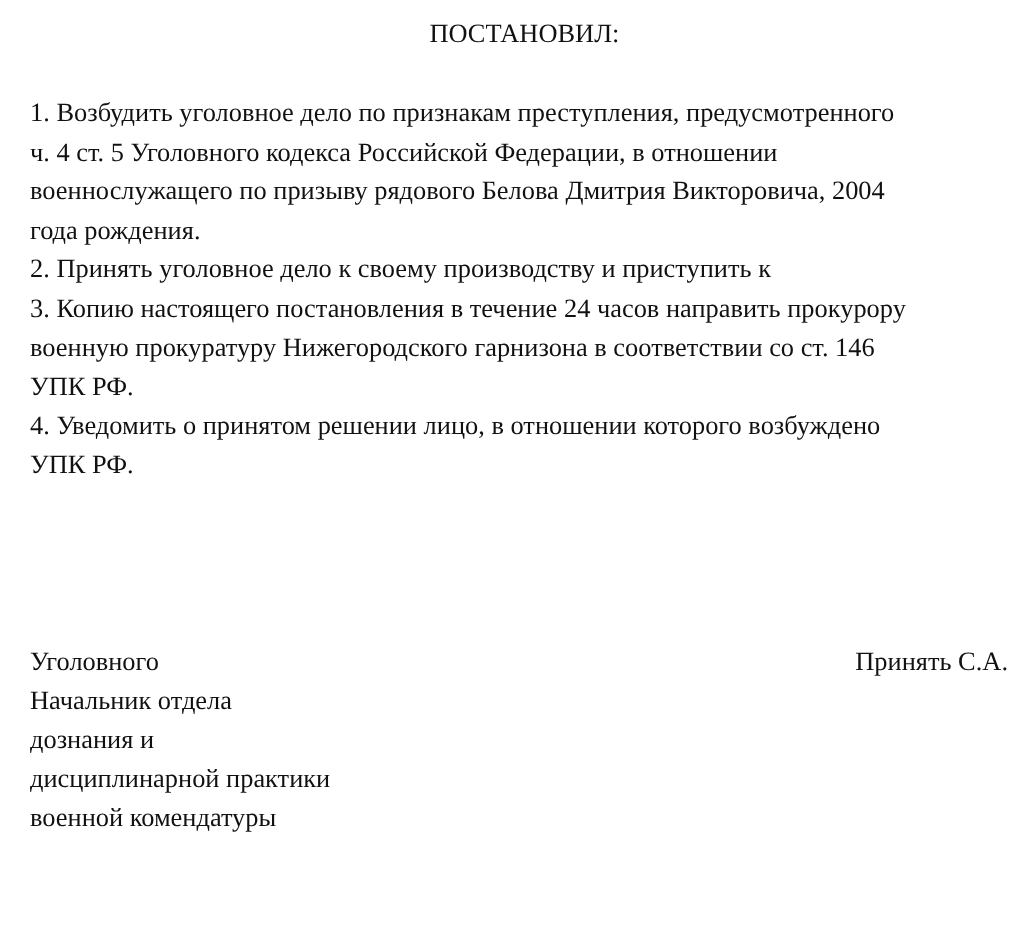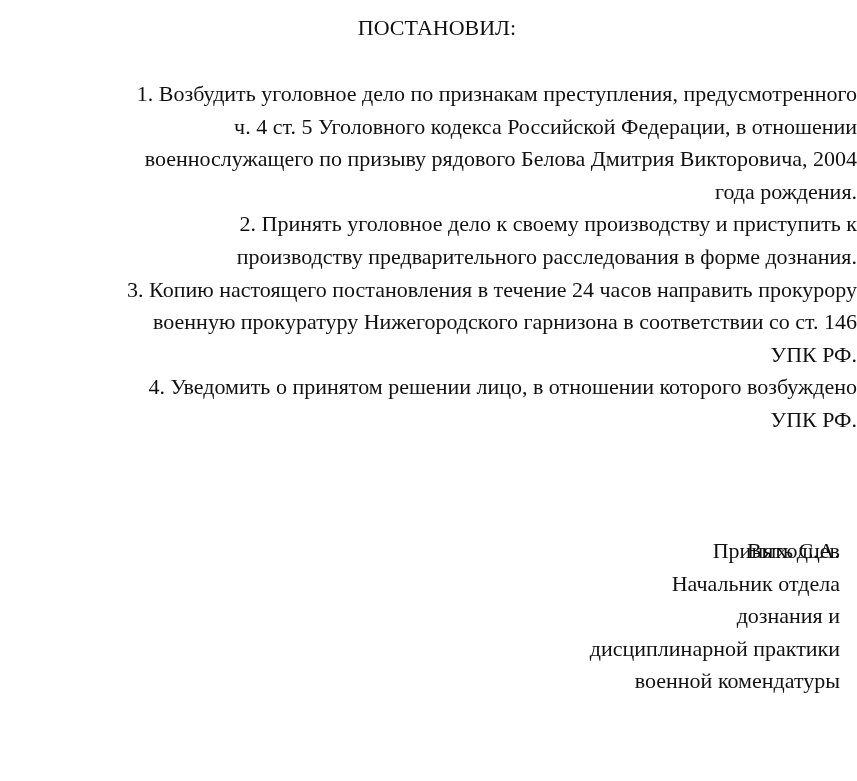--- a/index.html
+++ b/index.html
@@ -26,21 +26,21 @@
       line-height: 30px;
     }
     .body-text {
       position: absolute;
       top: 78px;
       left: 25px;
       width: 832px;
       line-height: 32.6px;
       white-space: nowrap;
     }
-    .line { display: block; text-align: right; }
+    .line { display: block; }
     .sig {
       position: absolute;
       top: 535px;
       left: 25px;
       width: 815px;
       line-height: 32.6px;
     }
     .sig-name {
       position: absolute;
       top: 535px;
@@ -56,35 +56,34 @@
 
   <div class="body-text">
     <div>
       <span class="line">1. Возбудить уголовное дело по признакам преступления, предусмотренного</span>
       <span class="line">ч. 4 ст. 5 Уголовного кодекса Российской Федерации, в отношении</span>
       <span class="line">военнослужащего по призыву рядового Белова Дмитрия Викторовича, 2004</span>
       <span class="line">года рождения.</span>
     </div>
     <div>
       <span class="line">2. Принять уголовное дело к своему производству и приступить к</span>
-      <span class="line">производству предварительного расследования в форме дознания.</span>
     </div>
     <div>
       <span class="line">3. Копию настоящего постановления в течение 24 часов направить прокурору</span>
       <span class="line">военную прокуратуру Нижегородского гарнизона в соответствии со ст. 146</span>
       <span class="line">УПК РФ.</span>
     </div>
     <div>
       <span class="line">4. Уведомить о принятом решении лицо, в отношении которого возбуждено</span>
       <span class="line">УПК РФ.</span>
     </div>
   </div>
 
   <div class="sig">
-    <span class="line">Выходцев</span>
+    <span class="line">Уголовного</span>
     <span class="line">Начальник отдела</span>
     <span class="line">дознания и</span>
     <span class="line">дисциплинарной практики</span>
     <span class="line">военной комендатуры</span>
   </div>
 
   <div class="sig-name">Принять С.А.</div>
 </div>
 
 </body></html>

